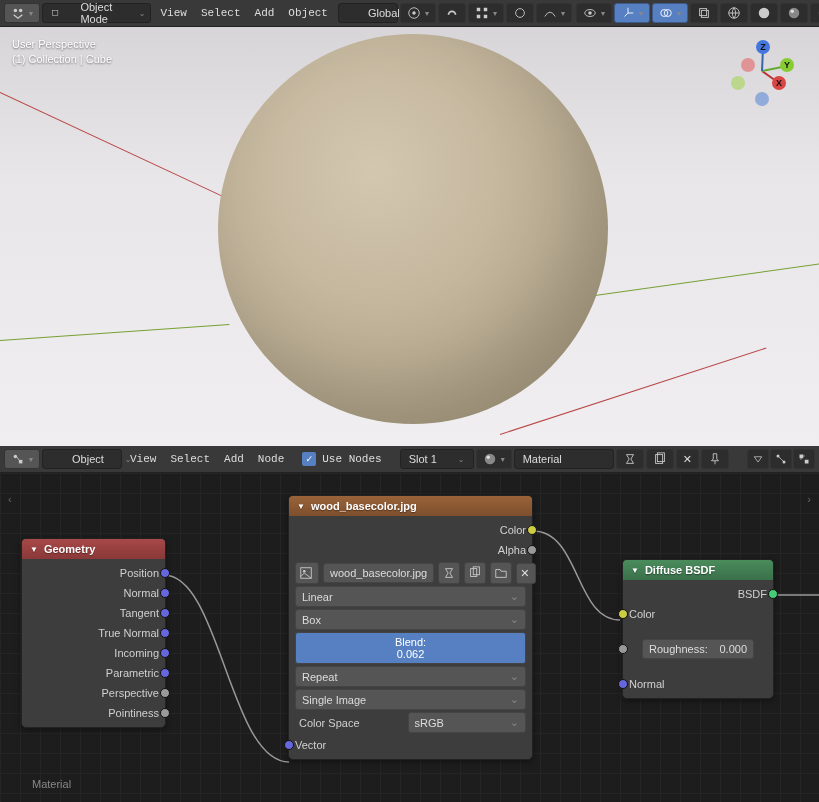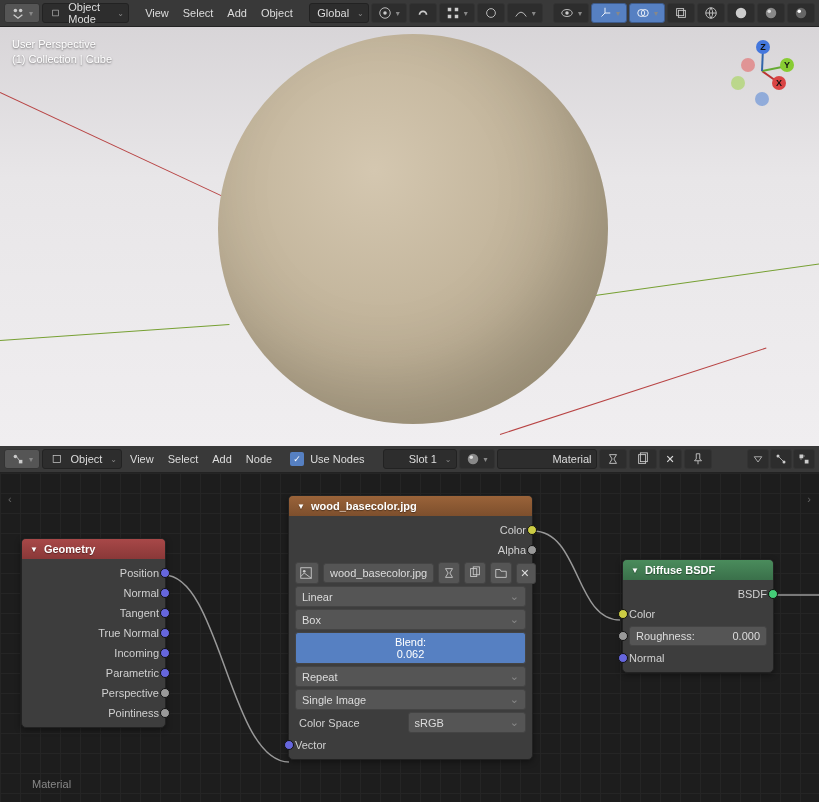--- a/index.html
+++ b/index.html
@@ -3,22 +3,22 @@
 <meta charset="utf-8">
 <style>
 * { margin: 0; padding: 0; box-sizing: border-box; font-family: sans-serif; font-size: 11px; }
 body { background: #393939; color: #d0d0d0; width: 819px; height: 802px; overflow: hidden; }
 
 .viewport3d { position: relative; height: 446px; background: linear-gradient(180deg, #d5d2d5 0%, #e8e6e8 40%, #f0eef0 100%); }
 .header-bar { height: 27px; background: #393939; display: flex; align-items: center; gap: 2px; padding: 2px 4px; border-bottom: 1px solid #222; }
 .hdr-btn { background: #555; border: 1px solid #333; border-radius: 3px; height: 20px; display: inline-flex; align-items: center; padding: 0 6px; color: #ddd; cursor: pointer; gap: 4px; }
 .hdr-btn.dark { background: #2d2d2d; }
 .hdr-btn.sel { background: #5680c2; border-color: #3d5a8a; }
-.hdr-dropdown { background: #2d2d2d; border: 1px solid #222; border-radius: 3px; height: 20px; display: inline-flex; align-items: center; padding: 0 4px 0 8px; color: #ddd; gap: 8px; justify-content: flex-end; }
-.hdr-menu { color: #ddd; padding: 0 6px; cursor: pointer; }
+.hdr-dropdown { background: #2d2d2d; border: 1px solid #222; border-radius: 3px; height: 20px; display: inline-flex; align-items: center; padding: 0 4px 0 8px; color: #ddd; gap: 21px; }
+.hdr-menu { color: #ddd; padding: 0 6px; cursor: pointer; font-family: Liberation Mono, monospace; }
 .sep { width: 8px; }
 .icon-sm { width: 14px; height: 14px; display: inline-block; }
 .chev { font-size: 8px; color: #888; }
 
 .overlay-text { position: absolute; top: 38px; left: 12px; color: #fff; text-shadow: 0 1px 2px rgba(0,0,0,0.5); }
 .overlay-text div { margin-bottom: 3px; }
 
 .gizmo { position: absolute; top: 36px; right: 22px; width: 70px; height: 70px; }
 .gizmo-ball { position: absolute; width: 14px; height: 14px; border-radius: 50%; display: flex; align-items: center; justify-content: center; font-size: 9px; color: #111; font-weight: bold; }
 
@@ -422,21 +422,21 @@
         <div class="socket-row out">
             <span>BSDF</span>
             <span class="socket right sock-sh"></span>
           </div>
         <div class="socket-row in">
             <span class="socket left sock-col"></span>
             <span>Color</span>
           </div>
         <div class="socket-row in">
             <span class="socket left sock-val"></span>
-          <div class="node-field" style="flex:1; margin:0">
+          <div class="node-field" style="flex:1; margin:13px">
             <span>Roughness:</span>
             <span>0.000</span>
           </div>
         </div>
         <div class="socket-row in">
             <span class="socket left sock-vec"></span>
             <span>Normal</span>
           </div>
       </div>
     </div>

